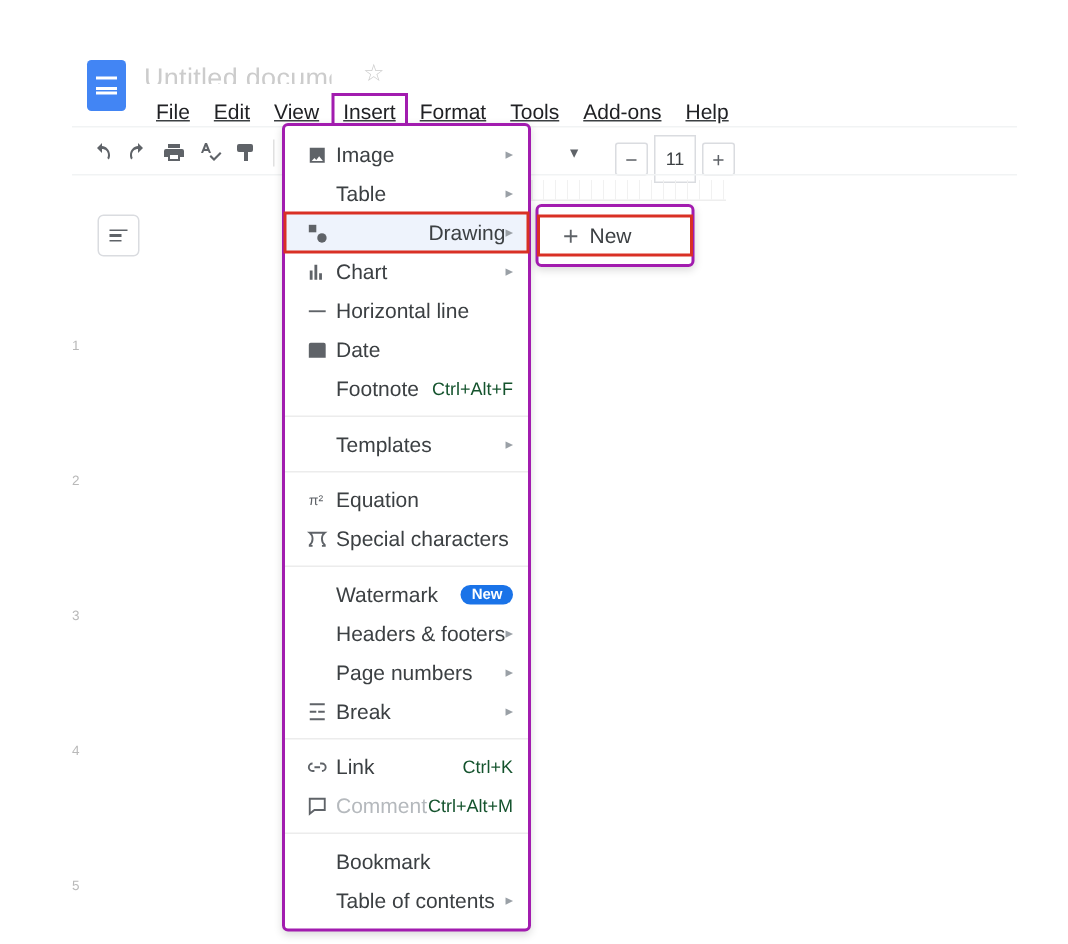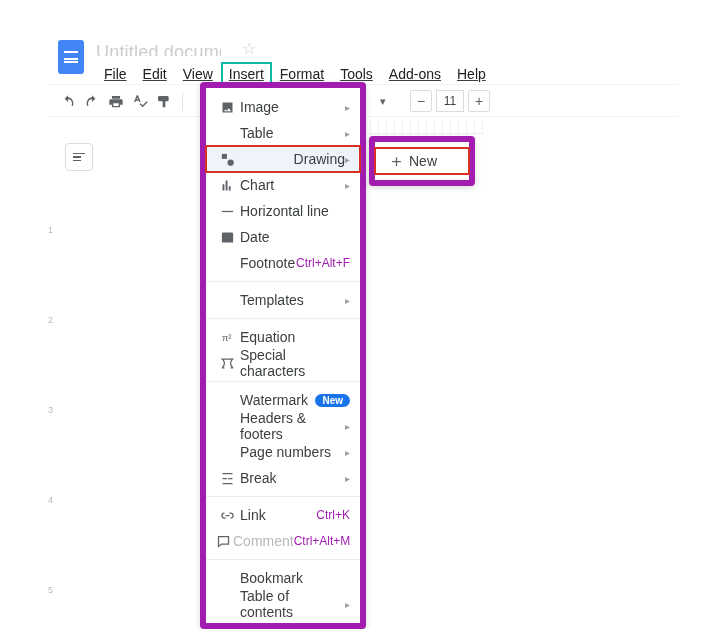--- a/index.html
+++ b/index.html
@@ -40,37 +40,37 @@
   .star {
     position:absolute; left:242px; top:39px;
     color:#ccc; font-size:16px;
   }
 
   .menubar { position:absolute; left:96px; top:62px; height:24px; display:flex;text-decoration:underline; }
   .menubar .m {
     padding:4px 8px; font-size:14px; color:#202124; cursor:default;
   }
   .menubar .m.active {
-    border:2px solid #14b8a6; padding:2px 6px;
+    border:2px solid #a21caf; padding:2px 6px;
   }
 
   .hr { position:absolute; left:48px; top:84px; width:630px; height:0; border-top:1px solid #f1f3f4; }
 
   
   .toolbar { position:absolute; left:56px; top:89px; height:26px; display:flex; align-items:center; }
   .tool { width:24px; height:24px; display:flex; align-items:center; justify-content:center; color:#5f6368; }
   .sep { width:1px; height:18px; background:#e0e0e0; margin:0 6px; }
 
   .font-size { position:absolute; left:410px; top:90px; display:flex; align-items:center; }
   .font-size .btn {
     width:22px; height:22px; border:1px solid #dadce0; border-radius:2px;
     display:flex; align-items:center; justify-content:center; font-size:14px; color:#5f6368;
   }
   .font-size .val {
-    width:28px; height:22px; border:1px solid #dadce0; margin:0 4px;
+    width:28px; height:32px; border:1px solid #dadce0; margin:0 4px;
     display:flex; align-items:center; justify-content:center; font-size:12px;
   }
   .font-dropdown { position:absolute; left:380px; top:90px; height:22px; display:flex; align-items:center; color:#5f6368; font-size:11px;}
 
   .hr2 { position:absolute; left:48px; top:116px; width:630px; height:0; border-top:1px solid #f1f3f4; }
 
   
   .ruler { position:absolute; left:354px; top:120px; height:14px; width:130px;
     background:repeating-linear-gradient(to right,#f1f1f1 0,#f1f1f1 1px,transparent 1px,transparent 8px);
     border-bottom:1px solid #eee;
@@ -88,33 +88,33 @@
     display:flex; align-items:center; justify-content:center; color:#5f6368;
     flex-direction:column; gap:2px;
   }
   .outline-btn span { display:block; width:12px; height:1.5px; background:#5f6368; }
   .outline-btn span:nth-child(2){width:8px; margin-left:-4px}
   .outline-btn span:nth-child(3){width:8px; margin-left:-4px}
 
   
   .menu {
     position:absolute;
-    background:#fff; border:6px solid #a21caf; border-radius:4px;
+    background:#fff; border:2px solid #a21caf; border-radius:4px;
     box-shadow:0 2px 6px rgba(0,0,0,0.15);
-    padding:6px 0; font-size:14px; color:#3c4043;margin-left:12px;
+    padding:6px 0; font-size:14px; color:#3c4043;
   }
   .insert-menu { left:188px; top:82px; width:166px; }
   .submenu    { left:357px; top:136px; width:106px; }
 
   .mi { display:flex; align-items:center; height:26px; padding:0 10px; position:relative; }
   .mi .ic { width:22px; display:flex; justify-content:center; color:#5f6368; }
   .mi .ic svg { width:15px; height:15px; }
   .mi .lbl { flex:1; padding-left:2px; }
   .mi .arrow { color:#9aa0a6; font-size:10px; }
-  .mi .short { color:#a21caf; font-size:12px; }
+  .mi .short { color:#14532d; font-size:12px; }
   .mi.hov { background:#eef3fc;text-align:right; }
   .mi.boxed { outline:2px solid #d93025; outline-offset:-1px; }
   .mi.disabled { color:#b5b9bd; }
   .msep { height:1px; background:#ececec; margin:5px 0; }
 
   .pill {
     background:#1a73e8; color:#fff; font-size:10px; font-weight:600;
     padding:1px 7px; border-radius:9px;
   }
 </style>

